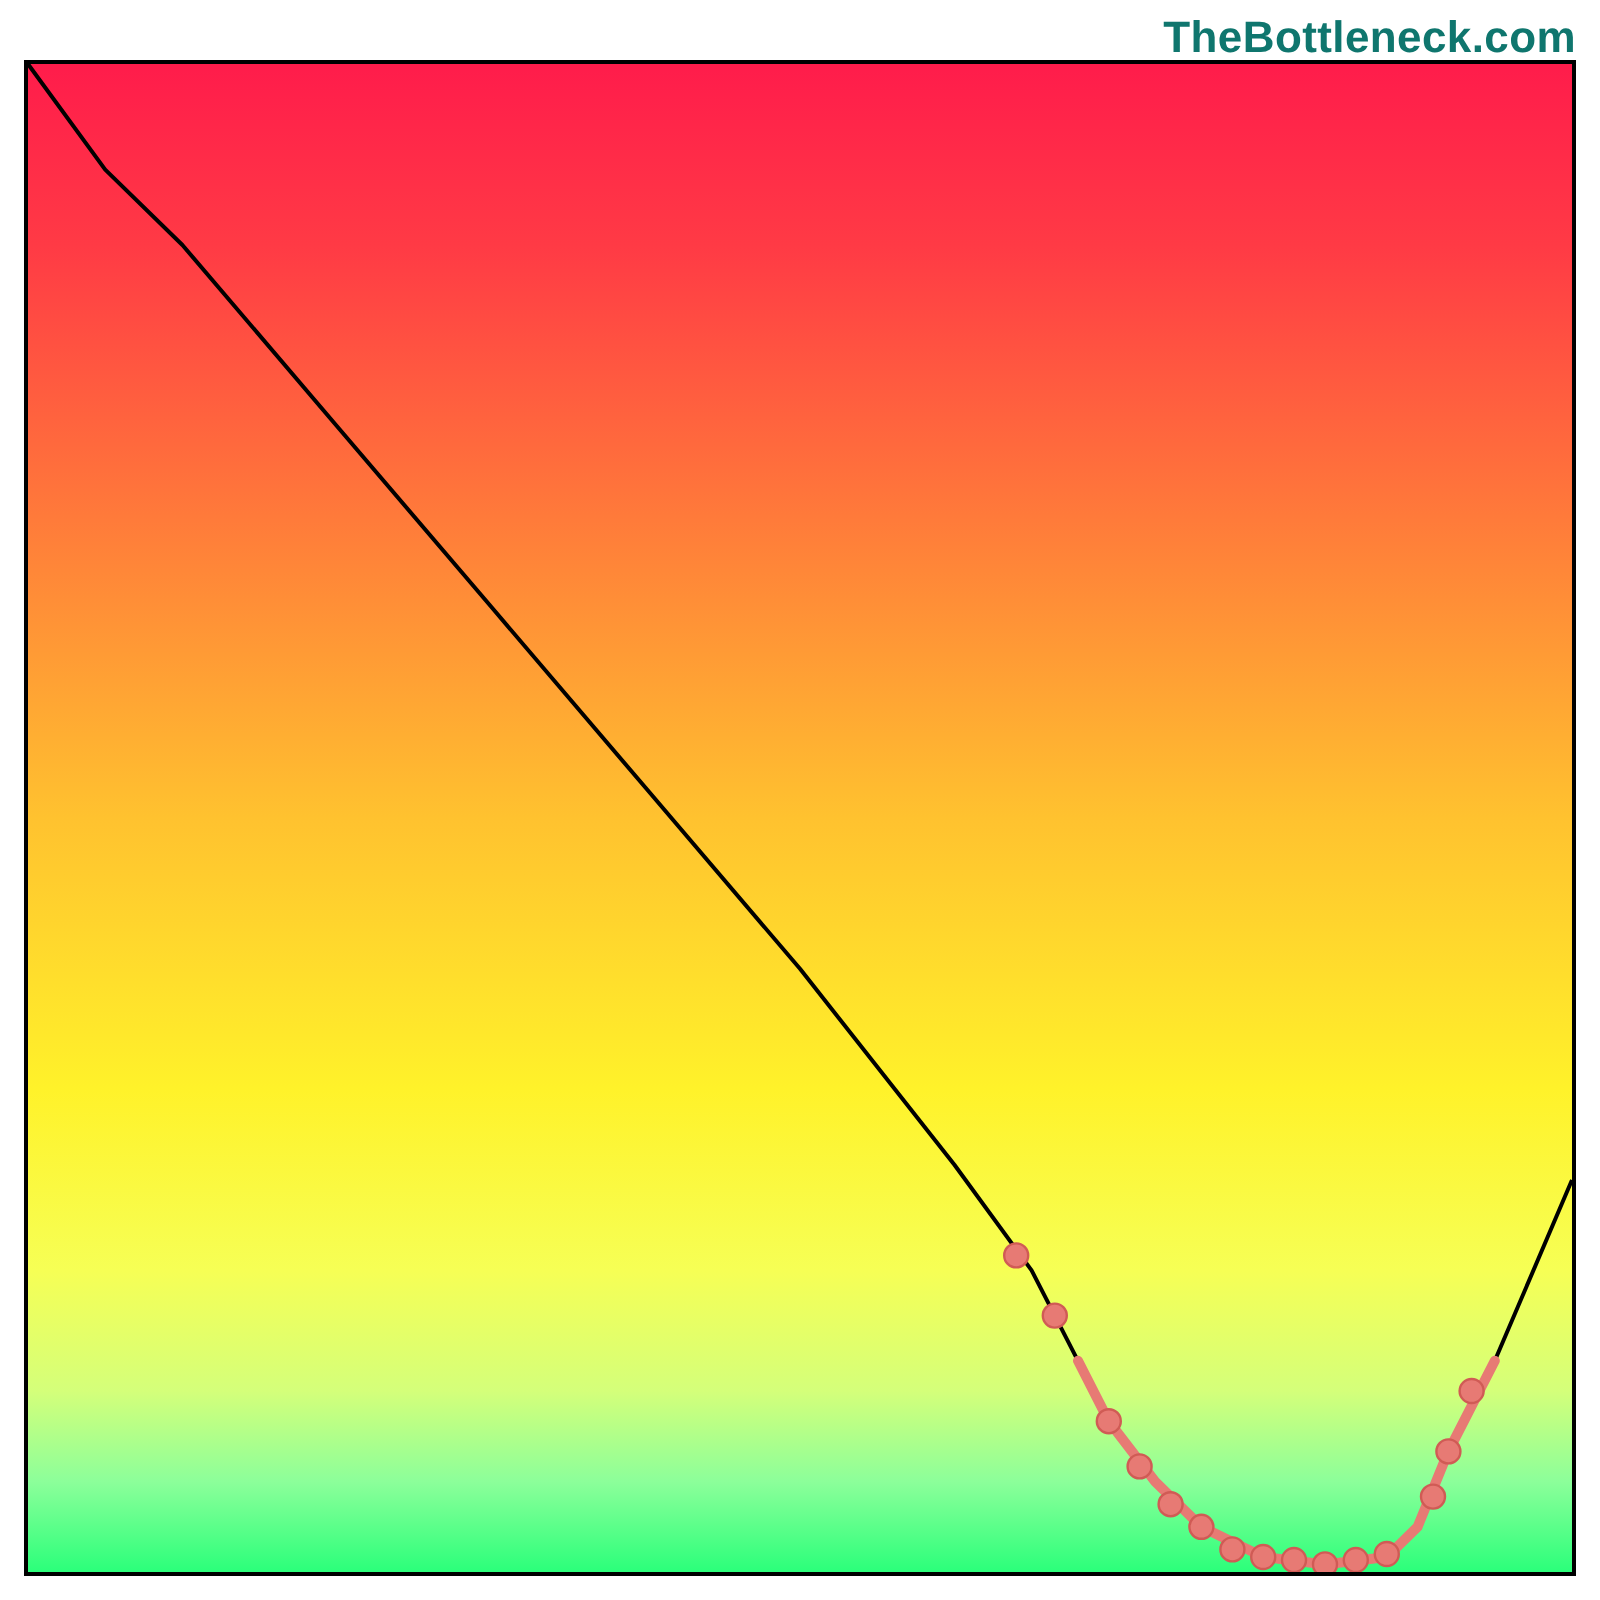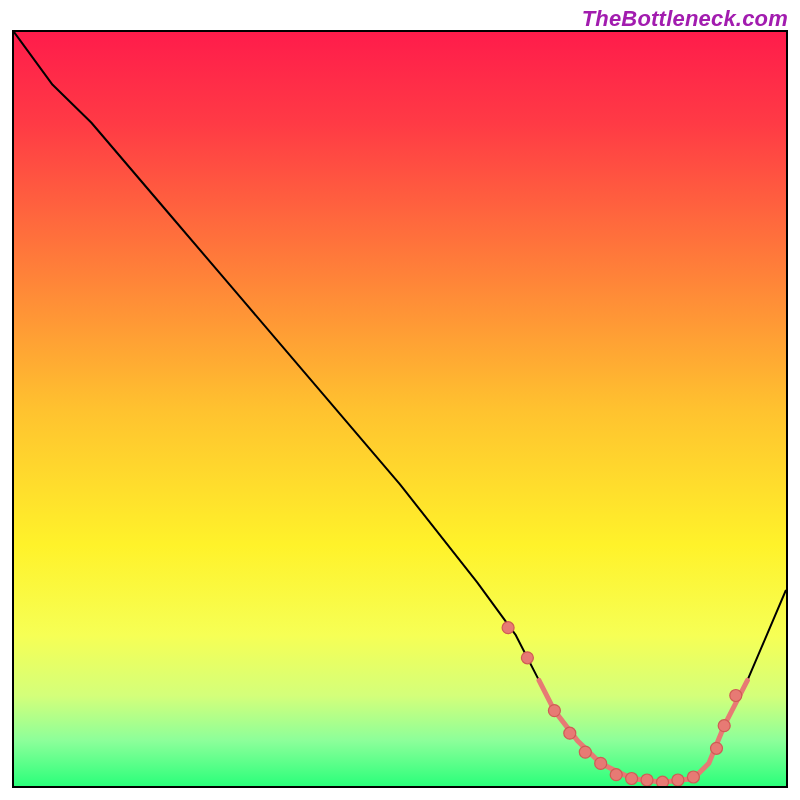--- a/index.html
+++ b/index.html
@@ -15,24 +15,23 @@
     position: relative;
     width: 800px;
     height: 800px;
   }
   .watermark {
     position: absolute;
     top: 6px;
     right: 12px;
     font-size: 22px;
     font-weight: 600;
-    color: #a21caf;
+    color: #0f766e;
     letter-spacing: 0.2px;
     user-select: none;
-    font-style: italic;
   }
   .plot-wrap {
     position: absolute;
     left: 12px;
     top: 30px;
     width: 776px;
     height: 758px;
     box-sizing: border-box;
     border: 2px solid #000000;
   }

